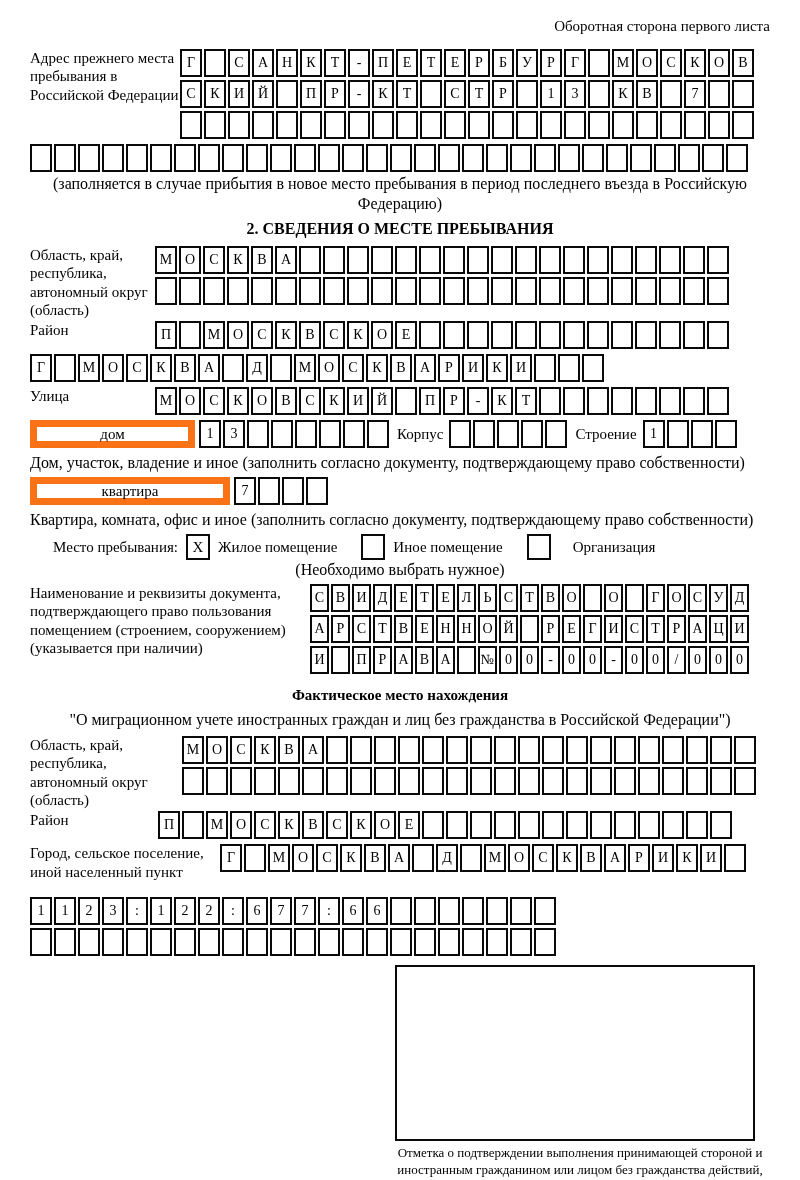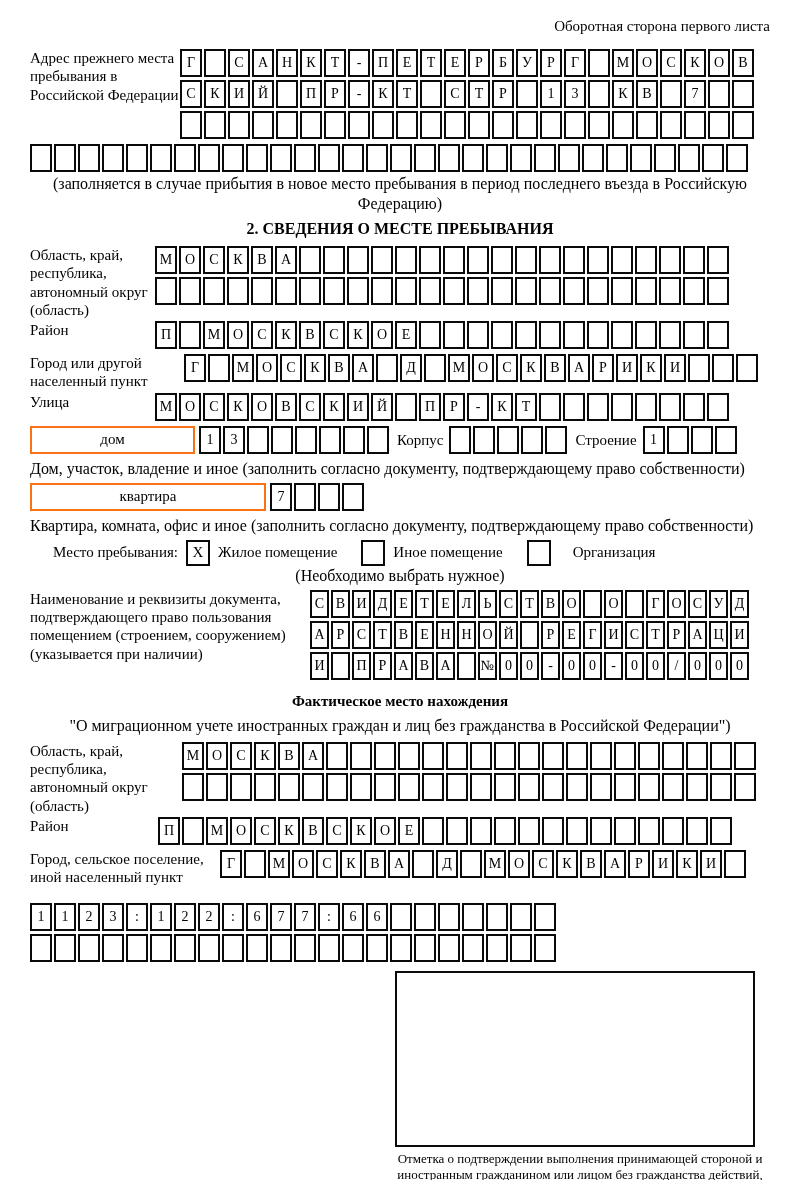--- a/index.html
+++ b/index.html
@@ -21,21 +21,21 @@
     box-sizing:border-box;flex:none;width:22px;height:28px;margin-right:2px;
     border:2px solid #0a0a0a;display:inline-flex;align-items:center;justify-content:center;
     font-size:14px;font-family:"Liberation Serif","DejaVu Serif",serif;background:#fff;
   }
   .cells-full .cell{width:22px;}
   .cells-doc .cell{width:19px;margin-right:2px;}
   .note{font-size:16px;line-height:1.25;}
   .note-c{text-align:center;}
   .sec-title{text-align:center;font-weight:bold;font-size:16px;margin:6px 0 8px 0;}
   .widebox{
-    box-sizing:border-box;height:28px;border:2px solid #f97316;flex:none;
+    box-sizing:border-box;height:28px;border:7px solid #f97316;flex:none;
     display:inline-flex;align-items:center;justify-content:center;font-size:15px;margin-right:4px;
   }
   .inline-lbl{font-size:15px;line-height:28px;flex:none;padding:0 6px;}
   .checkbox{
     box-sizing:border-box;flex:none;width:24px;height:26px;border:2px solid #0a0a0a;
     display:inline-flex;align-items:center;justify-content:center;font-size:15px;margin:0 8px;
   }
   .mesto-row{display:flex;align-items:center;margin-top:4px;margin-left:23px;}
   .mesto-lbl{font-size:15px;}
   .stamp-box{
@@ -253,21 +253,20 @@
         <span class="cell"></span>
         <span class="cell"></span>
         <span class="cell"></span>
         <span class="cell"></span>
         <span class="cell"></span>
         <span class="cell"></span>
       </div>
   </div>
 
   <div class="row mb2">
-    <div class="lbl lbl-154">Город или другой населенный пункт</div>
     <div class="cellrow">
         <span class="cell">Г</span>
         <span class="cell"></span>
         <span class="cell">М</span>
         <span class="cell">О</span>
         <span class="cell">С</span>
         <span class="cell">К</span>
         <span class="cell">В</span>
         <span class="cell">А</span>
         <span class="cell"></span>
@@ -343,21 +342,21 @@
     <div class="cellrow">
         <span class="cell">1</span>
         <span class="cell"></span>
         <span class="cell"></span>
         <span class="cell"></span>
       </div>
   </div>
   <div class="note mb4">Дом, участок, владение и иное (заполнить согласно документу, подтверждающему право собственности)</div>
 
   <div class="row mb2">
-    <div class="widebox" style="width:236px">квартира</div>
+    <div class="widebox" style="width:200px">квартира</div>
     <div class="cellrow">
         <span class="cell">7</span>
         <span class="cell"></span>
         <span class="cell"></span>
         <span class="cell"></span>
       </div>
   </div>
   <div class="note mb4">Квартира, комната, офис и иное (заполнить согласно документу, подтверждающему право собственности)</div>
 
   <div class="mesto-row">

